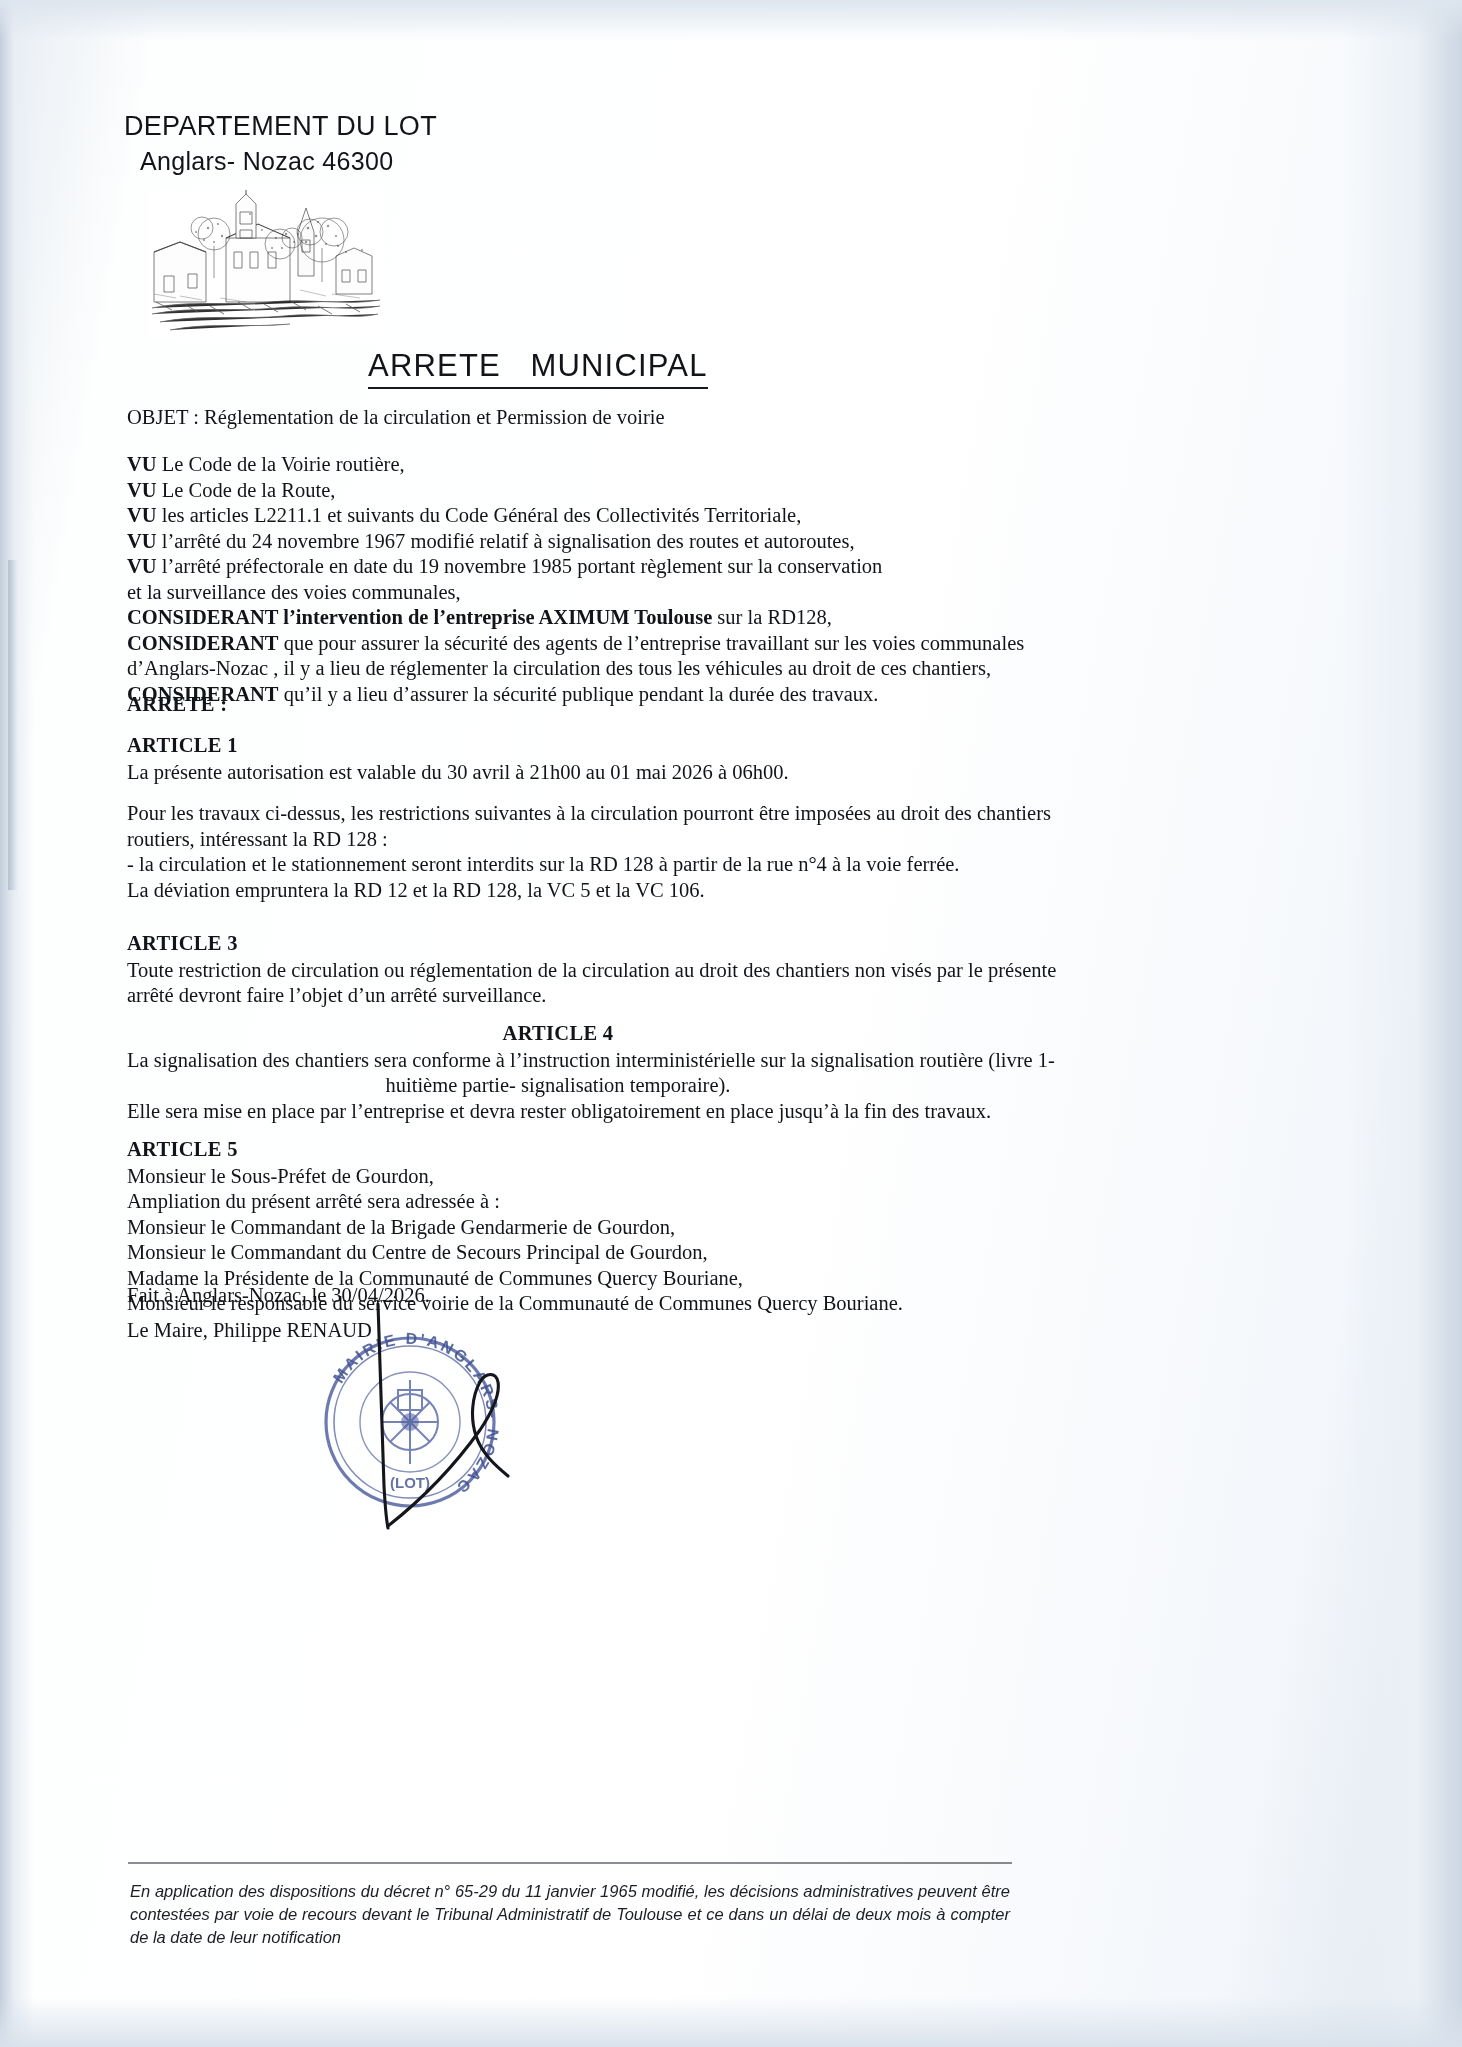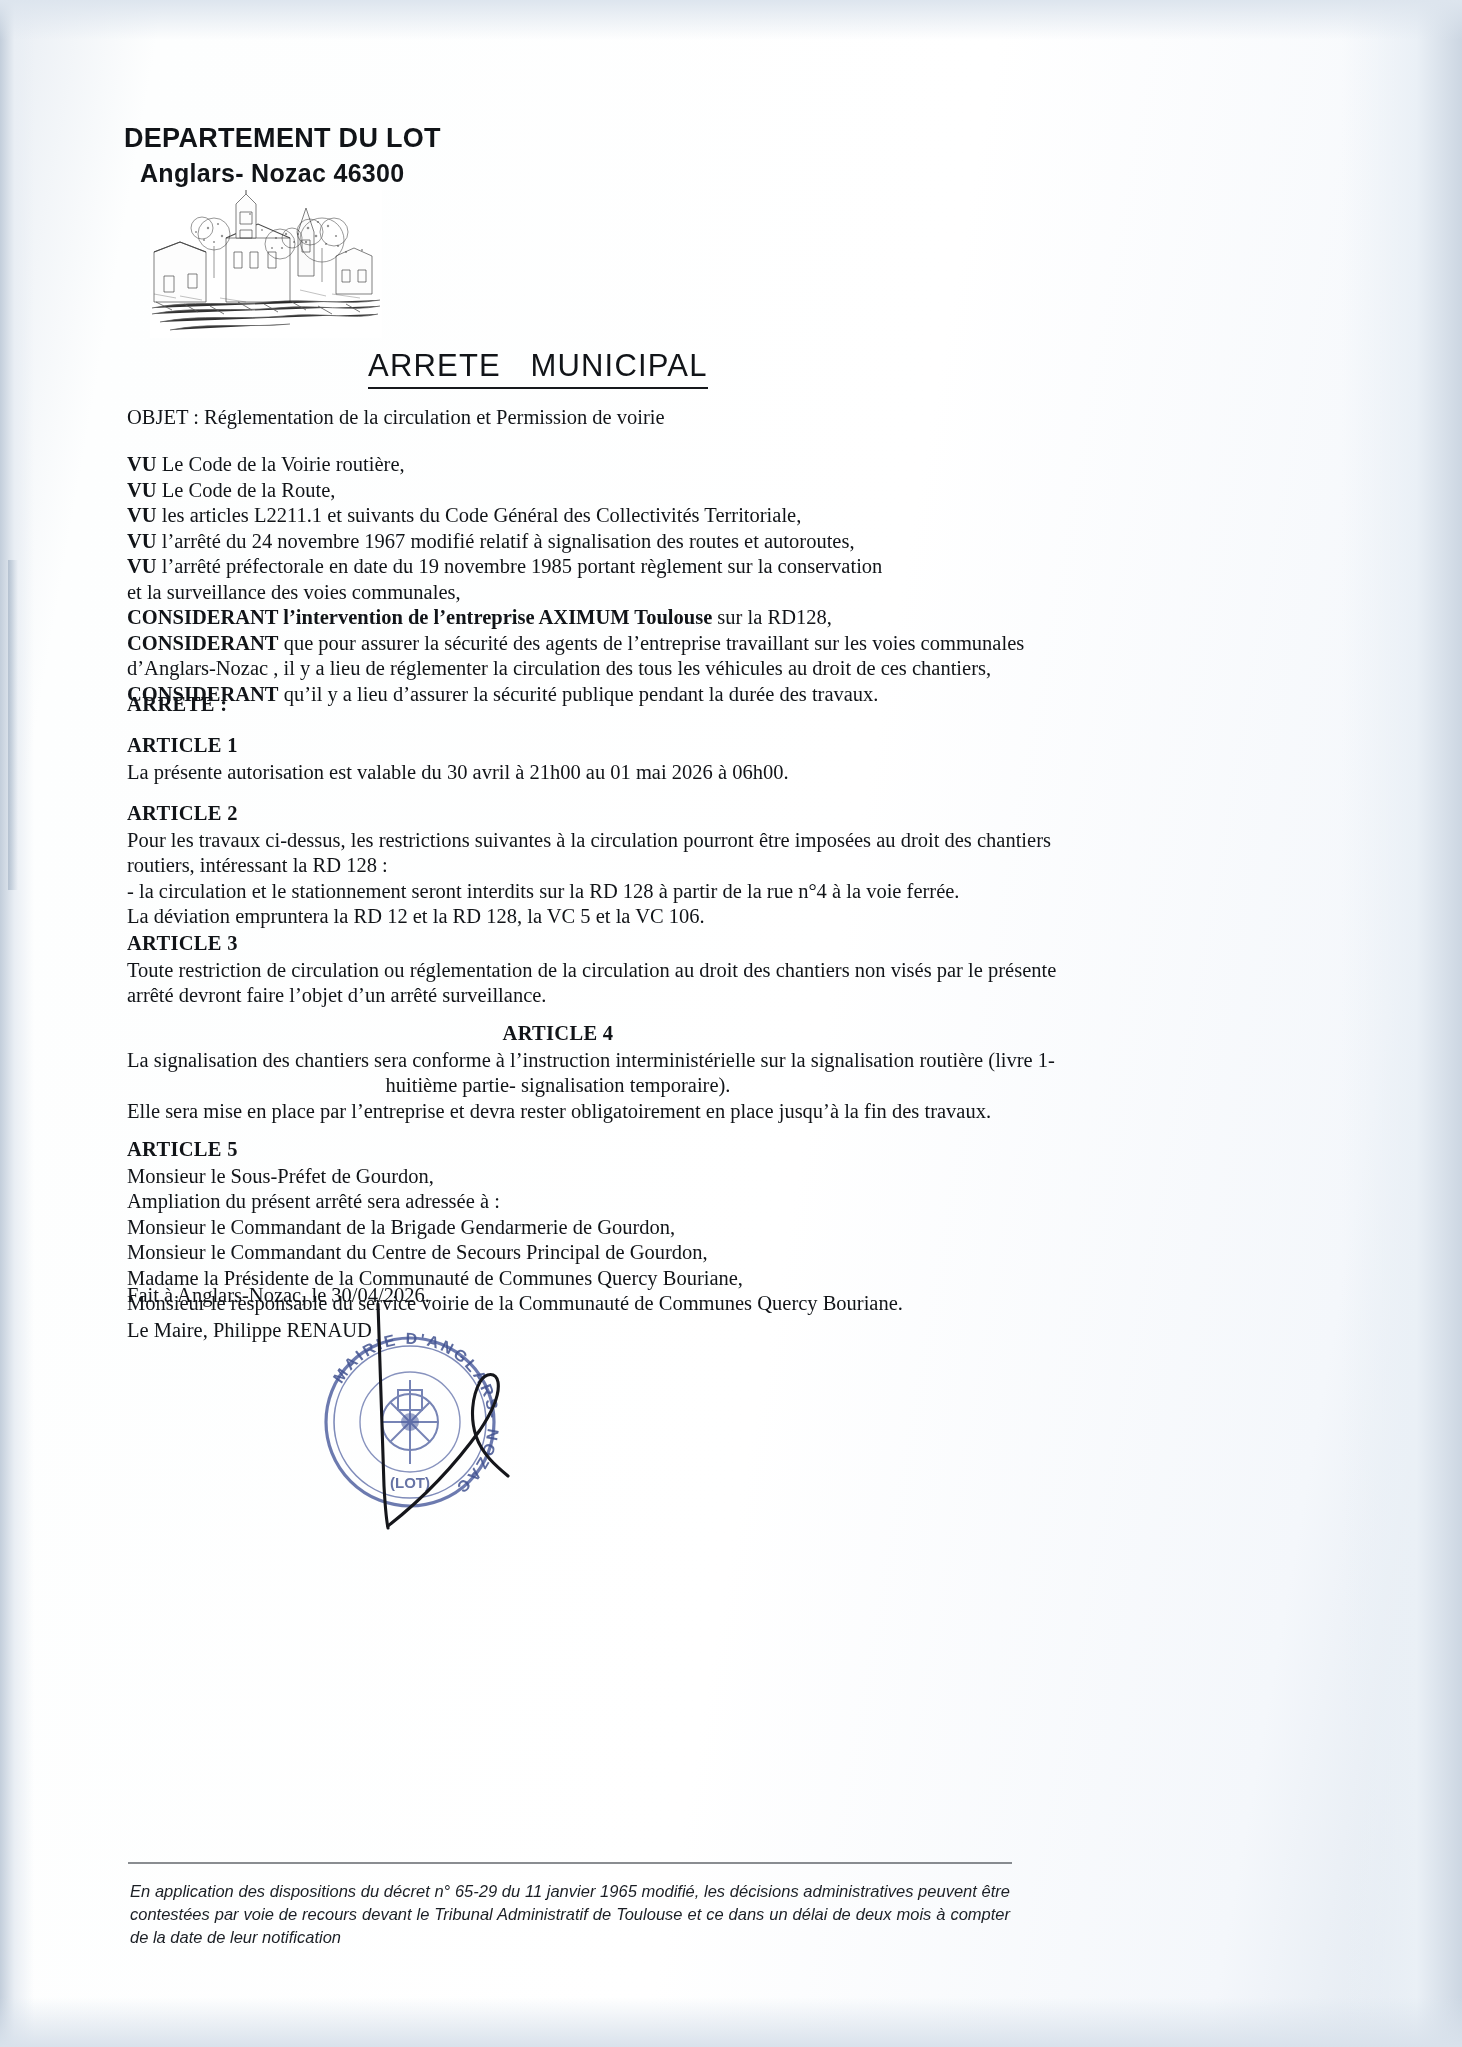--- a/index.html
+++ b/index.html
@@ -60,23 +60,23 @@
 
   .content {
     position: relative;
     z-index: 3;
   }
 
   
   .letterhead {
     position: absolute;
     left: 124px;
-    top: 122px;
+    top: 110px;
     font-family: "Liberation Sans", "DejaVu Sans", sans-serif;
-    font-weight: bold;
+    font-weight: normal;
     letter-spacing: .3px;
   }
   .lh-line1 {
     font-size: 27px;
     line-height: 33px;
     white-space: nowrap;
   }
   .lh-line2 {
     font-size: 25px;
     line-height: 32px;
@@ -308,21 +308,20 @@
     </div>
 
     <div class="body-block arrete-kw">ARRETE :</div>
 
     <div class="body-block art1">
       <div class="art-head">ARTICLE 1</div>
       <div class="l">La présente autorisation est valable du 30 avril à 21h00 au 01 mai 2026 à 06h00.</div>
     </div>
 
     <div class="body-block art2">
-      <div class="art-head">ARTICLE 2</div>
       <div class="l">Pour les travaux ci-dessus, les restrictions suivantes à la circulation pourront être imposées au droit des chantiers</div>
       <div class="l">routiers, intéressant la RD 128 :</div>
       <div class="l">- la circulation et le stationnement seront interdits sur la RD 128 à partir de la rue n°4 à la voie ferrée.</div>
       <div class="l">La déviation empruntera la RD 12 et la RD 128, la VC 5 et la VC 106.</div>
     </div>
 
     <div class="body-block art3">
       <div class="art-head">ARTICLE 3</div>
       <div class="l">Toute restriction de circulation ou réglementation de la circulation au droit des chantiers non visés par le présente</div>
       <div class="l">arrêté devront faire l’objet d’un arrêté surveillance.</div>

